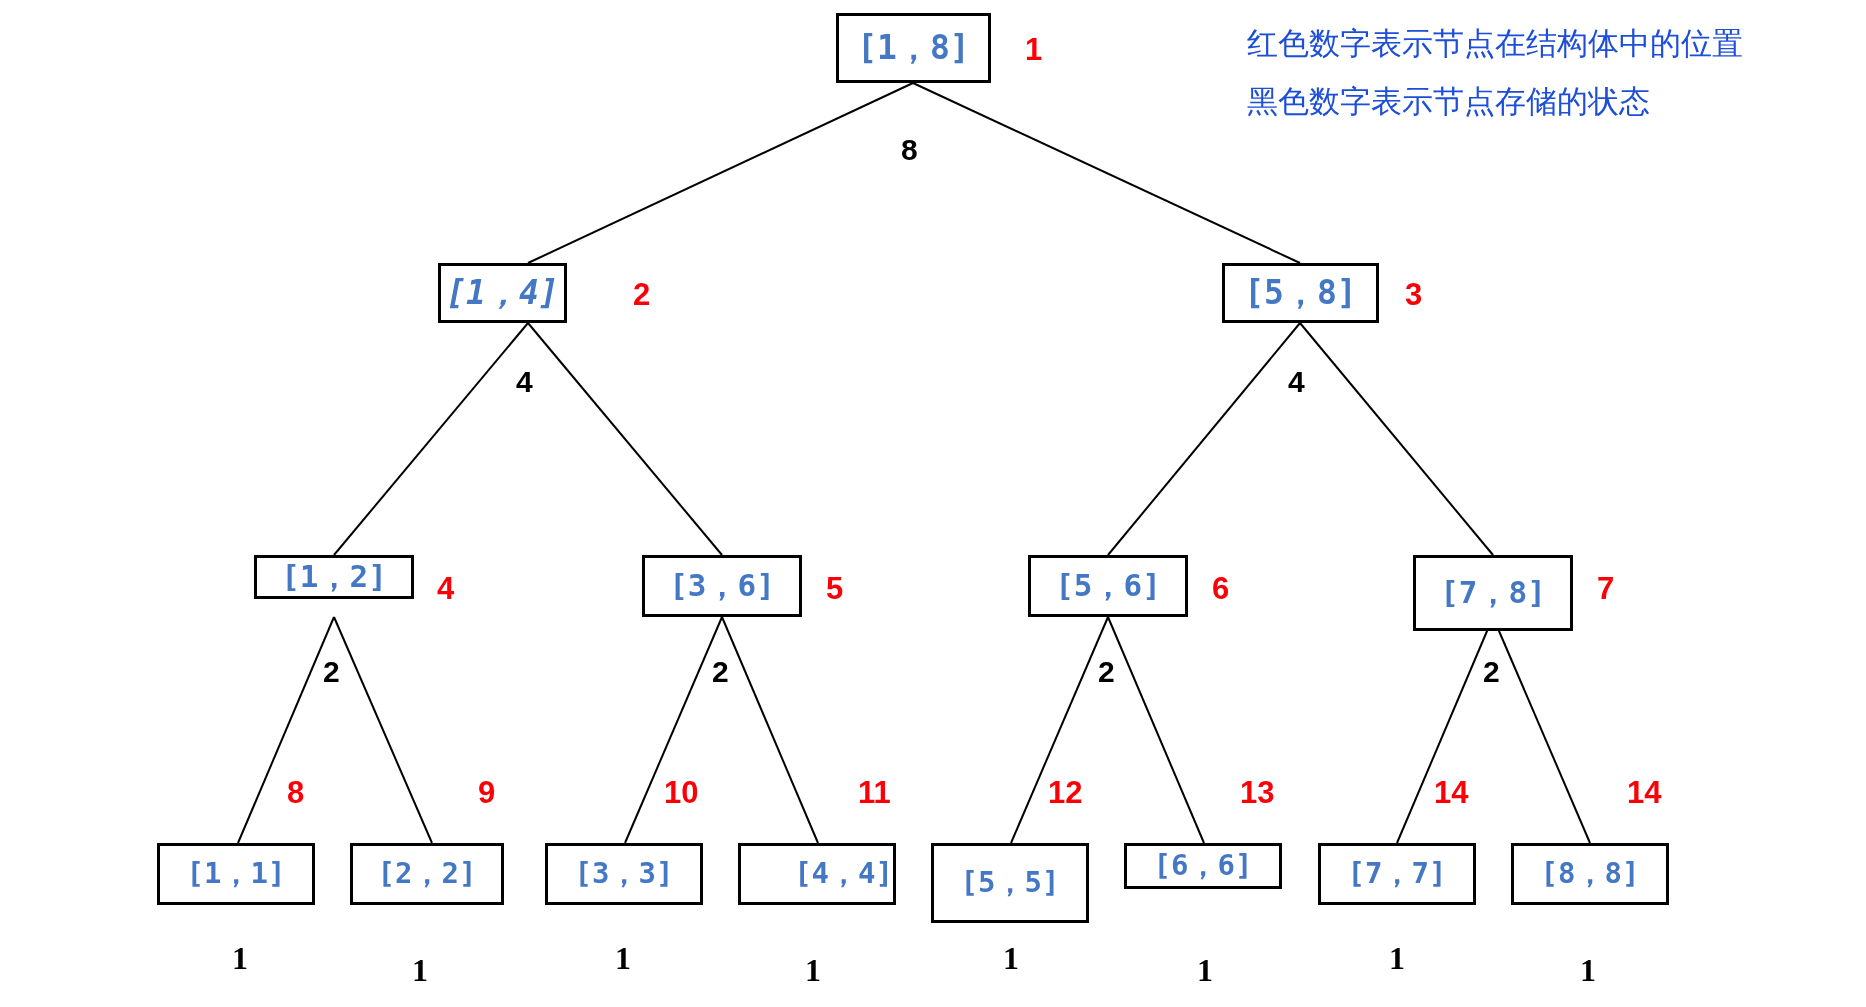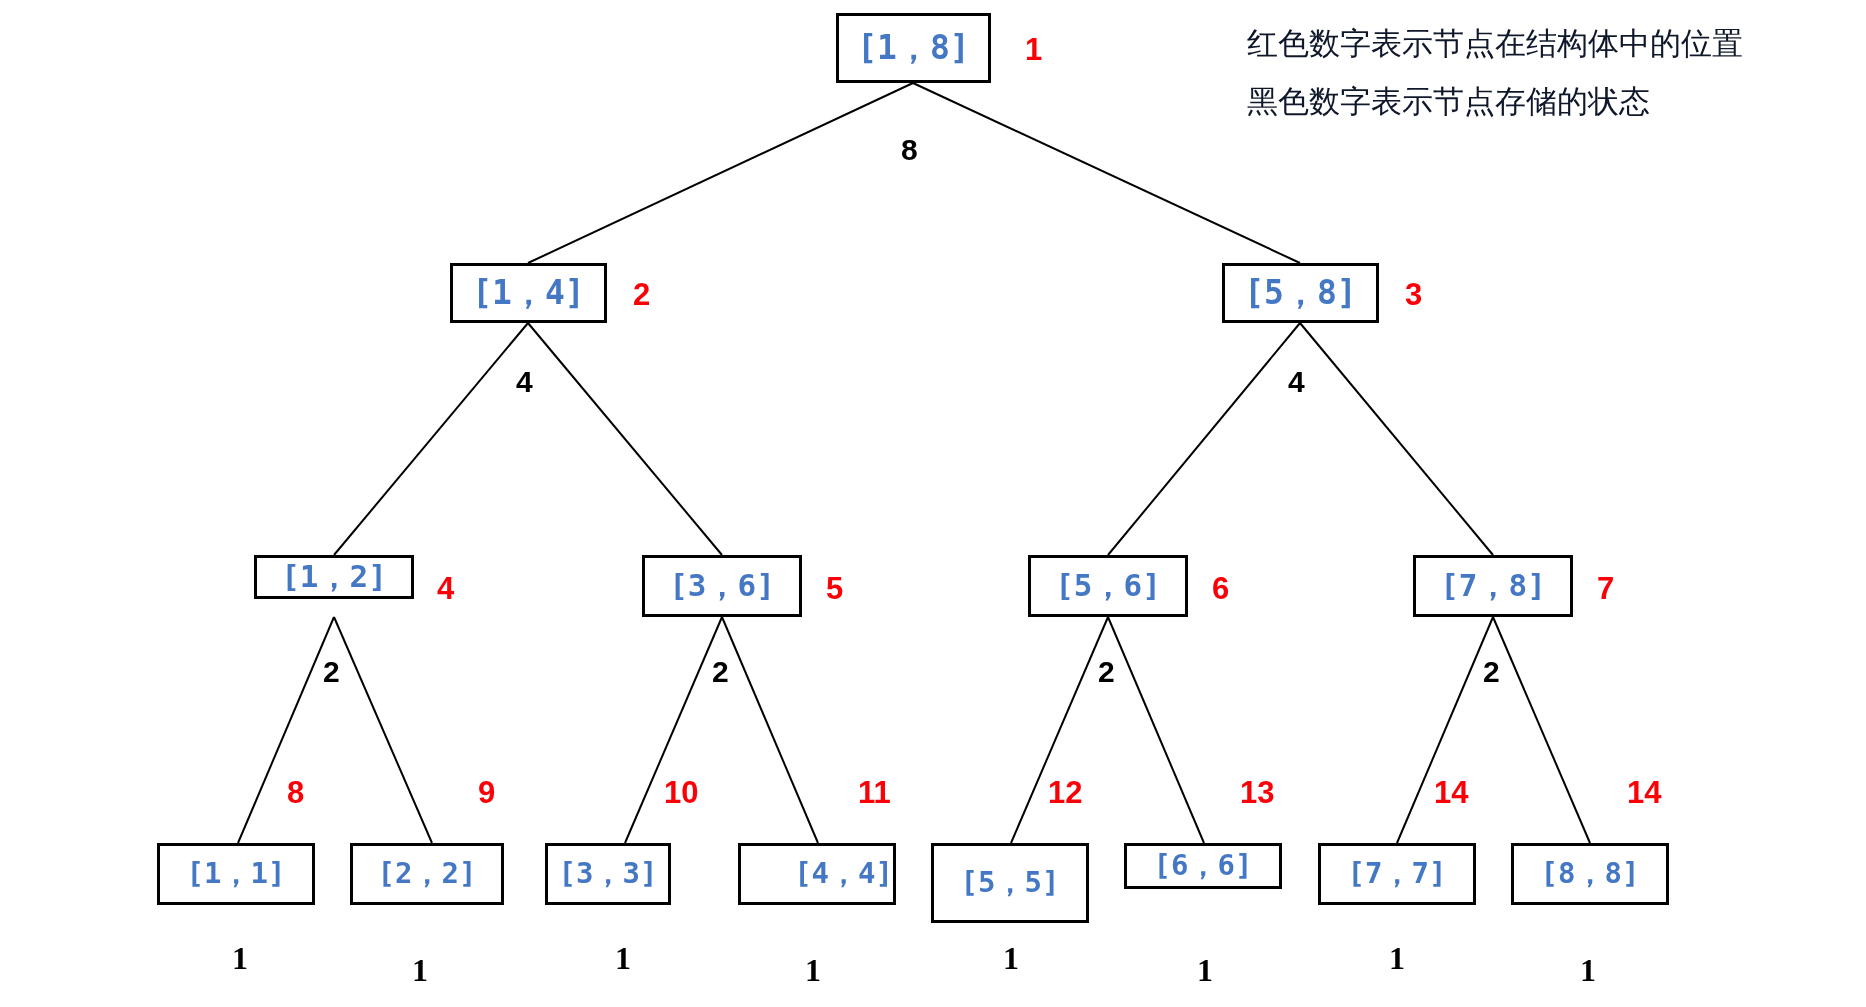--- a/index.html
+++ b/index.html
@@ -76,21 +76,21 @@
     white-space: nowrap;
     text-align: center;
   }
   .legend {
     position: absolute;
     left: 1247px;
     top: 14px;
     z-index: 5;
   }
   .legend-line {
-    color: #0f172a;
+    color: #1d4ed8;
     font-family: "DejaVu Sans", sans-serif;
     font-size: 31px;
     line-height: 58px;
     white-space: nowrap;
   }
 </style>
 </head>
 <body>
 
 <div id="canvas">
@@ -123,21 +123,21 @@
     <div class="legend-line">红色数字表示节点在结构体中的位置</div>
     <div class="legend-line">黑色数字表示节点存储的状态</div>
   </div>
 
   <div class="node lvl0" style="left:836px; top:13px; width:155px; height:70px;">
     <span class="node-label">[1，8]</span>
   </div>
   <div class="pos-label" style="left:1025px; top:32px;">1</div>
   <div class="state-label" style="left:901px; top:133px;">8</div>
 
-  <div class="node lvl1" style="left:450px; top:263px; width:157px; height:60px;">
+  <div class="node lvl1" style="left:438px; top:263px; width:129px; height:60px;font-style:italic;">
     <span class="node-label">[1，4]</span>
   </div>
   <div class="pos-label" style="left:633px; top:277px;">2</div>
   <div class="state-label" style="left:516px; top:365px;">4</div>
 
   <div class="node lvl1" style="left:1222px; top:263px; width:157px; height:60px;">
     <span class="node-label">[5，8]</span>
   </div>
   <div class="pos-label" style="left:1405px; top:277px;">3</div>
   <div class="state-label" style="left:1288px; top:365px;">4</div>
@@ -153,39 +153,39 @@
   </div>
   <div class="pos-label" style="left:826px; top:571px;">5</div>
   <div class="state-label" style="left:712px; top:655px;">2</div>
 
   <div class="node lvl2" style="left:1028px; top:555px; width:160px; height:62px;">
     <span class="node-label">[5，6]</span>
   </div>
   <div class="pos-label" style="left:1212px; top:571px;">6</div>
   <div class="state-label" style="left:1098px; top:655px;">2</div>
 
-  <div class="node lvl2" style="left:1413px; top:555px; width:160px; height:62px;">
+  <div class="node lvl2" style="left:1413px; top:555px; width:160px; height:76px;">
     <span class="node-label">[7，8]</span>
   </div>
   <div class="pos-label" style="left:1597px; top:571px;">7</div>
   <div class="state-label" style="left:1483px; top:655px;">2</div>
 
   <div class="node lvl3" style="left:157px; top:843px; width:158px; height:62px;">
     <span class="node-label">[1，1]</span>
   </div>
   <div class="pos-label" style="left:287px; top:775px;">8</div>
   <div class="leaf-state" style="left:225px; top:940px; width:30px;">1</div>
 
   <div class="node lvl3" style="left:350px; top:843px; width:154px; height:62px;">
     <span class="node-label">[2，2]</span>
   </div>
   <div class="pos-label" style="left:478px; top:775px;">9</div>
   <div class="leaf-state" style="left:405px; top:952px; width:30px;">1</div>
 
-  <div class="node lvl3" style="left:545px; top:843px; width:126px; height:62px;">
+  <div class="node lvl3" style="left:545px; top:843px; width:158px; height:62px;">
     <span class="node-label">[3，3]</span>
   </div>
   <div class="pos-label" style="left:664px; top:775px;">10</div>
   <div class="leaf-state" style="left:608px; top:940px; width:30px;">1</div>
 
   <div class="node lvl3" style="left:738px; top:843px; width:158px; height:62px;justify-content:flex-end;">
     <span class="node-label">[4，4]</span>
   </div>
   <div class="pos-label" style="left:858px; top:775px;">11</div>
   <div class="leaf-state" style="left:798px; top:952px; width:30px;">1</div>

